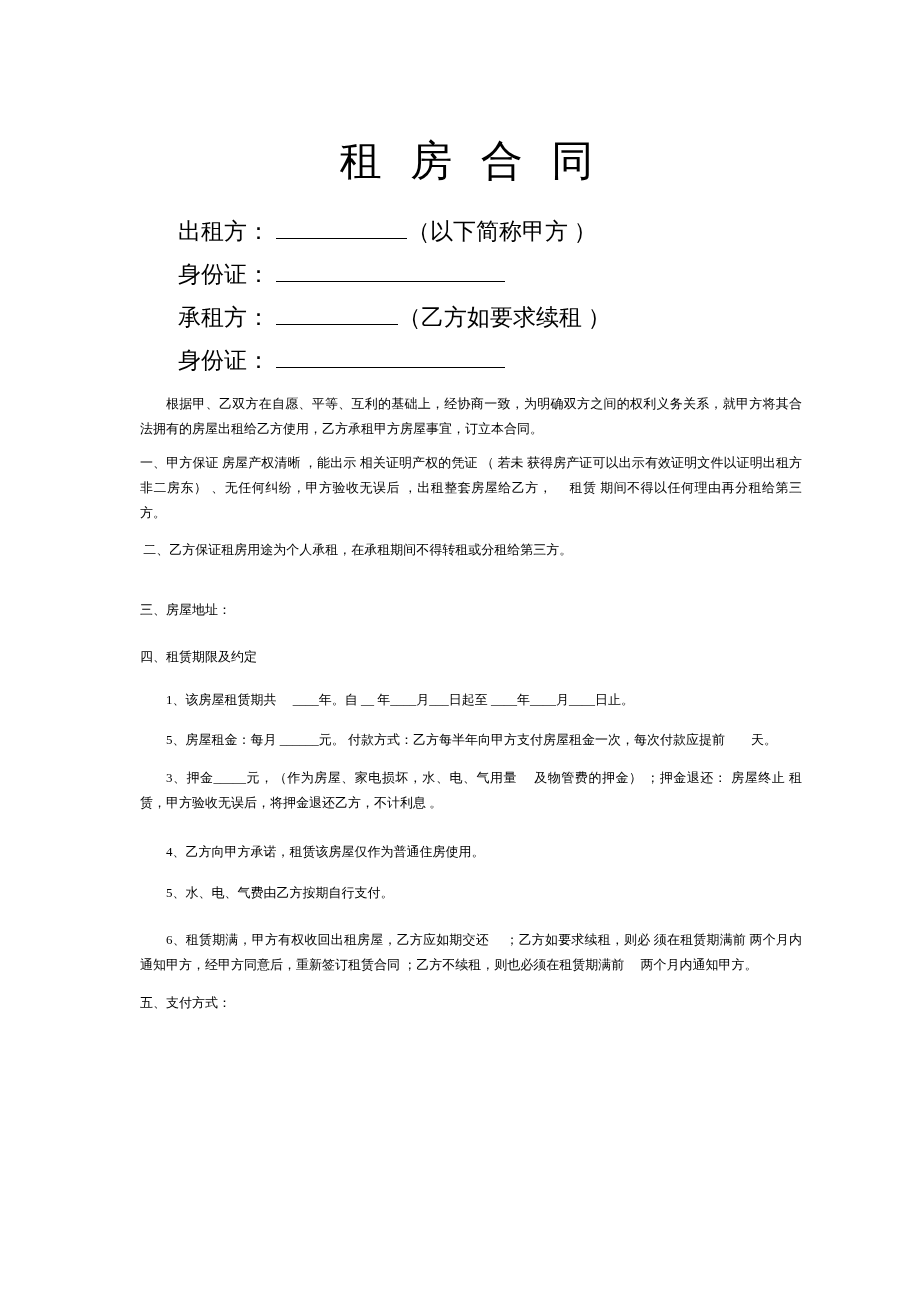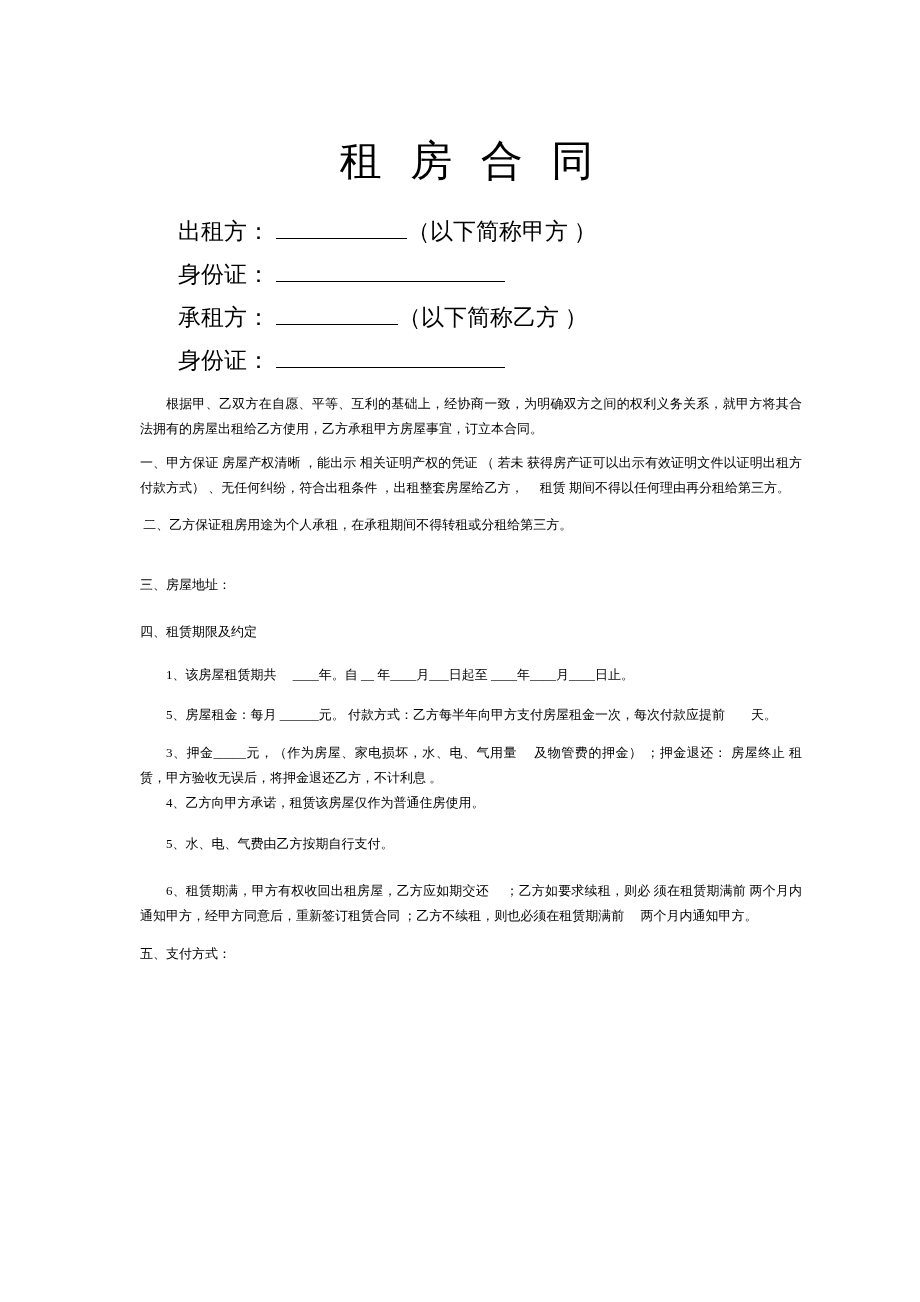--- a/index.html
+++ b/index.html
@@ -65,36 +65,36 @@
 
   <div class="party first">
     <span>出租方：</span><span class="blank name-a"></span><span>（以下简称甲方 ）</span>
   </div>
 
   <div class="party">
     <span>身份证：</span><span class="blank id"></span>
   </div>
 
   <div class="party">
-    <span>承租方：</span><span class="blank name-b"></span><span>（以下简称乙方 ）</span>
+    <span>承租方：</span><span class="blank name-b"></span><span>（乙方如要求续租 ）</span>
   </div>
 
   <div class="party">
     <span>身份证：</span><span class="blank id"></span>
   </div>
 
   <p class="para indent" style="margin-top:14px">根据甲、乙双方在自愿、平等、互利的基础上，经协商一致，为明确双方之间的权利义务关系，就甲方将其合法拥有的房屋出租给乙方使用，乙方承租甲方房屋事宜，订立本合同。</p>
 
-  <p class="para" style="margin-top:9px">一、甲方保证 房屋产权清晰 ，能出示 相关证明产权的凭证 （ 若未 获得房产证可以出示有效证明文件以证明出租方　 付款方式） 、无任何纠纷，符合出租条件 ，出租整套房屋给乙方，　 租赁 期间不得以任何理由再分租给第三方。</p>
+  <p class="para" style="margin-top:9px">一、甲方保证 房屋产权清晰 ，能出示 相关证明产权的凭证 （ 若未 获得房产证可以出示有效证明文件以证明出租方　 非二房东） 、无任何纠纷，甲方验收无误后 ，出租整套房屋给乙方，　 租赁 期间不得以任何理由再分租给第三方。</p>
   <p class="para" style="margin-top:12px">&nbsp;二、乙方保证租房用途为个人承租，在承租期间不得转租或分租给第三方。</p>
   <p class="para" style="margin-top:35px">三、房屋地址：</p>
   <p class="para" style="margin-top:22px">四、租赁期限及约定</p>
 
   <p class="para indent" style="margin-top:18px">1、该房屋租赁期共　 ____年。自 __ 年____月___日起至 ____年____月____日止。</p>
   <p class="para indent" style="margin-top:15px">5、房屋租金：每月 ______元。 付款方式：乙方每半年向甲方支付房屋租金一次，每次付款应提前　　天。</p>
   <p class="para indent" style="margin-top:13px">3、押金_____元，（作为房屋、家电损坏，水、电、气用量　 及物管费的押金） ；押金退还： 房屋终止 租赁，甲方验收无误后，将押金退还乙方，不计利息 。</p>
-  <p class="para indent" style="">4、乙方向甲方承诺，租赁该房屋仅作为普通住房使用。</p>
+  <p class="para indent" style="margin-top:24px">4、乙方向甲方承诺，租赁该房屋仅作为普通住房使用。</p>
   <p class="para indent" style="margin-top:16px">5、水、电、气费由乙方按期自行支付。</p>
   <p class="para indent" style="margin-top:22px">6、租赁期满，甲方有权收回出租房屋，乙方应如期交还　 ；乙方如要求续租，则必 须在租赁期满前 两个月内通知甲方，经甲方同意后，重新签订租赁合同 ；乙方不续租，则也必须在租赁期满前　 两个月内通知甲方。</p>
 
   <p class="para" style="margin-top:13px">五、支付方式：</p>
 
 </div>
 
 </body></html>

